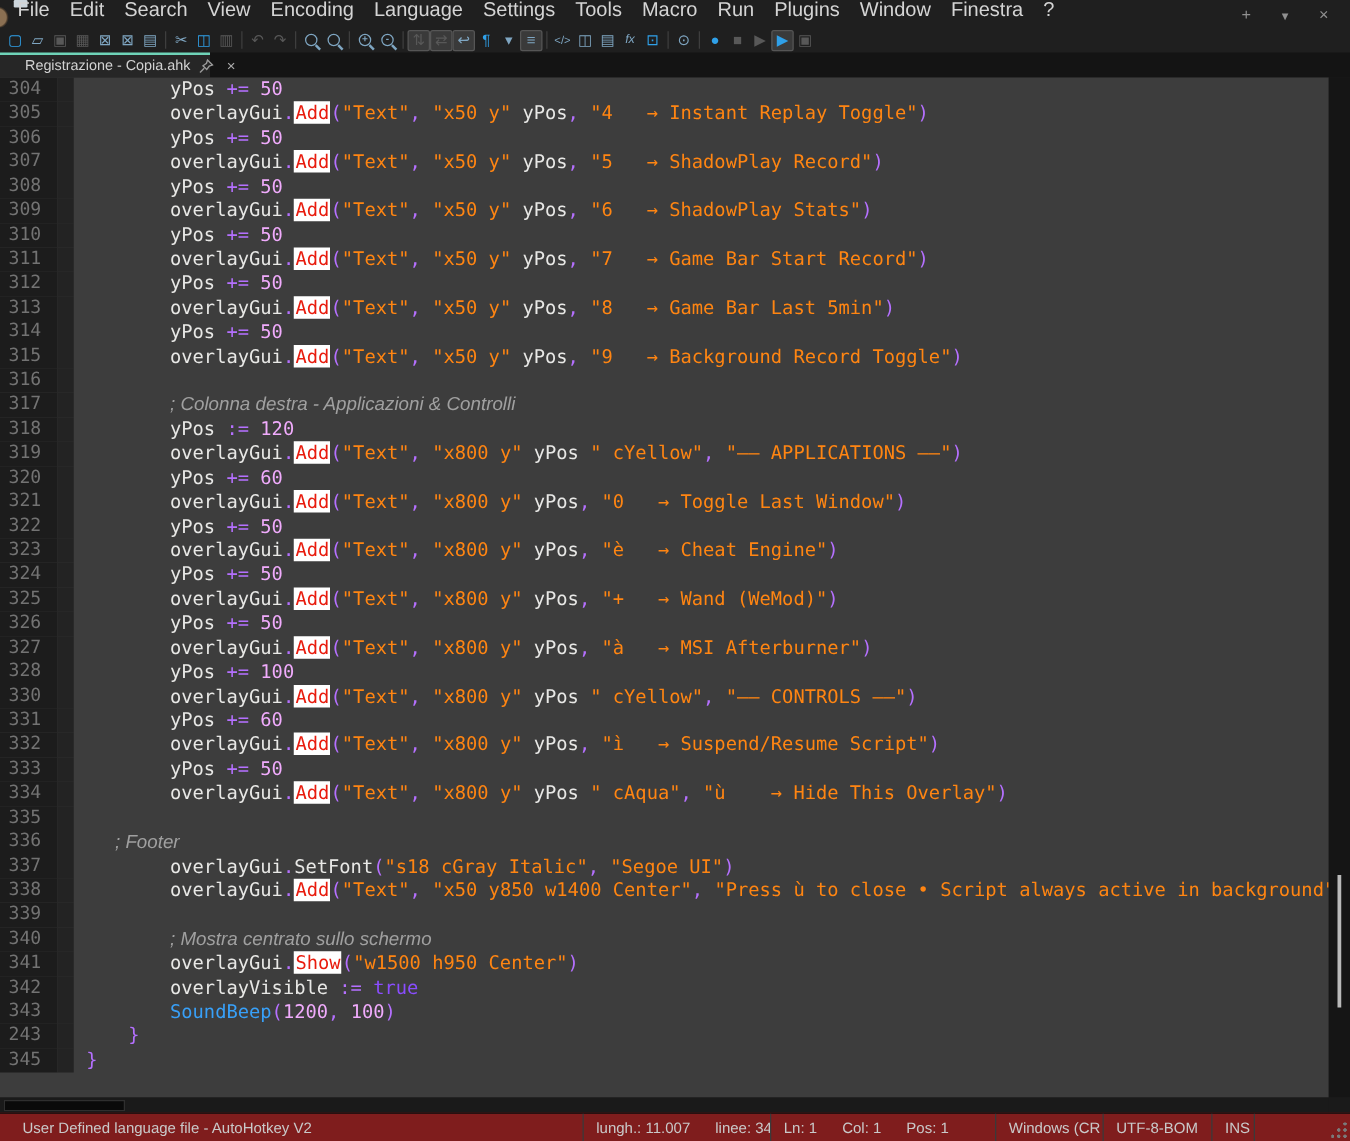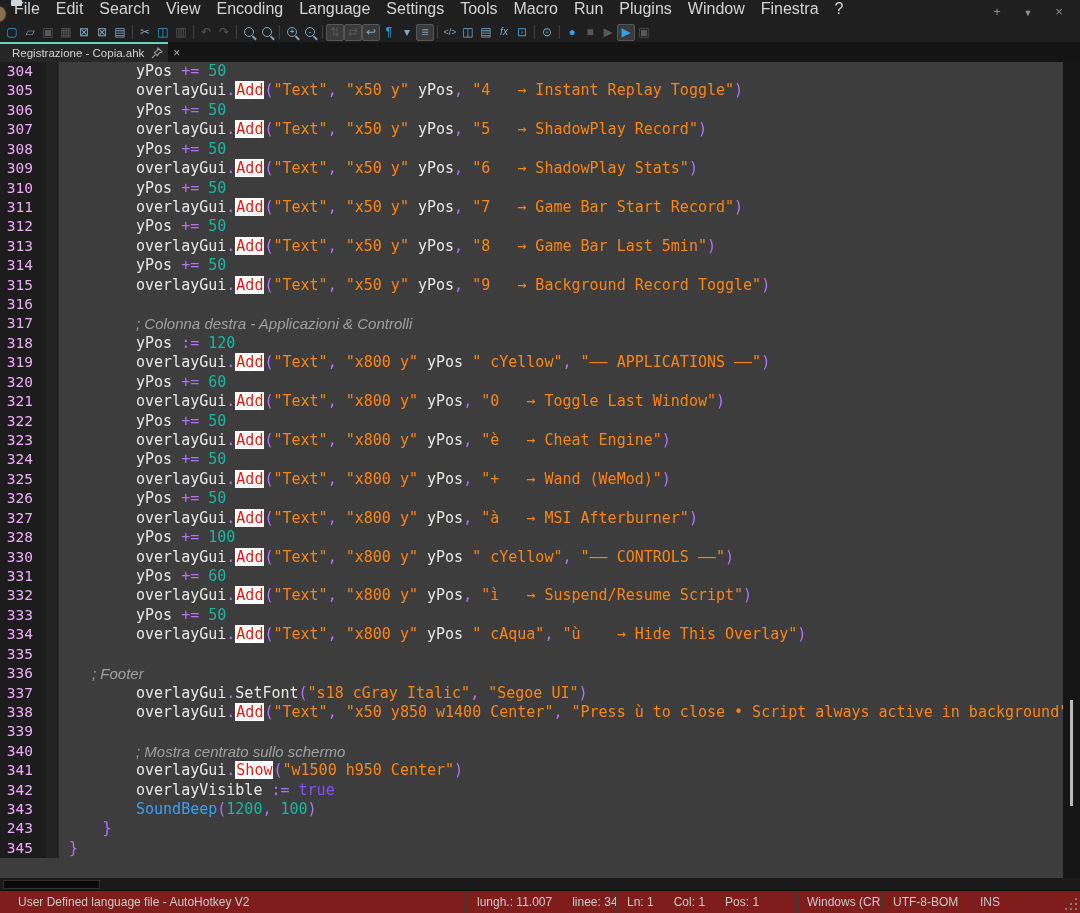--- a/index.html
+++ b/index.html
@@ -27,37 +27,37 @@
   .tb-btn .small{font-size:10px;font-style:italic;letter-spacing:0}
   .tb-btn .code-gl{font-size:9px;font-style:normal}
   .tb-sep{width:1px;height:14px;background:#3e3e3e;margin:0 3px}
   .mag{position:relative;width:8px;height:8px;border:1.5px solid currentColor;border-radius:50%;display:inline-block}
   .mag i{content:"";position:absolute;width:5px;height:1.5px;background:currentColor;right:-4px;bottom:-2px;transform:rotate(45deg)}
   .mag b{position:absolute;top:50%;left:50%;transform:translate(-50%,-54%);font-size:8px;font-weight:bold;font-style:normal}
 
   
   #tabbar{position:absolute;top:42px;left:0;width:1080px;height:20px;background:#141414;display:flex}
   #tab-active{width:168px;height:100%;background:#262626;border-top:2px solid #6fd3b8;box-sizing:border-box;
-    display:flex;align-items:center;color:#d2d2d2;font-size:11.5px;padding-left:12px;gap:7px}
+    display:flex;align-items:center;color:#d2d2d2;font-size:11.5px;padding-left:20px;gap:7px}
   #tab-title{white-space:nowrap}
   #tab-pin{display:flex;align-items:center}
   #tab-close{color:#aeaeae;font-size:12px;padding:0 3px}
 
   
   #editor{position:absolute;top:62px;left:0;width:1063px;height:816px;background:#3d3d3d;
     font-family:"DejaVu Sans Mono",monospace;font-size:15px;overflow:hidden}
   .row{display:flex;height:19.43px;line-height:19.43px;white-space:pre}
-  .ln{flex:none;width:46px;background:#1c1c1c;color:#f0abfc;text-align:right;
+  .ln{flex:none;width:46px;background:#1c1c1c;color:#737373;text-align:right;
       padding-right:13px;box-sizing:border-box;font-size:14.5px}
   .fold{flex:none;width:13px;background:#232323}
   .code{flex:1}
   .tok-d{color:#e8e8e6}
   .tok-s{color:#ff8512}
   .tok-o{color:#b570ff}
-  .tok-n{color:#14b8a6}
+  .tok-n{color:#f0abfc}
   .tok-c{color:#a0a0a0;font-style:italic;font-family:"Liberation Sans",sans-serif;font-size:15px}
   .tok-k{color:#e81c0e;background:#ffffff;padding:0 1px}
   .tok-f{color:#38a0f8}
   .tok-v{color:#8a4dff}
 
   
   #vscroll{position:absolute;top:62px;right:0;width:17px;height:816px;background:#151515}
   #vthumb{position:absolute;left:7px;top:638px;width:3px;height:106px;background:#b9b9b9}
   #hscroll{position:absolute;top:878px;left:0;width:1063px;height:12px;background:#1a1a1a}
   #hthumb{position:absolute;left:3px;top:2px;width:95px;height:7px;background:#0a0a0a;border:1px solid #2f2f2f}

